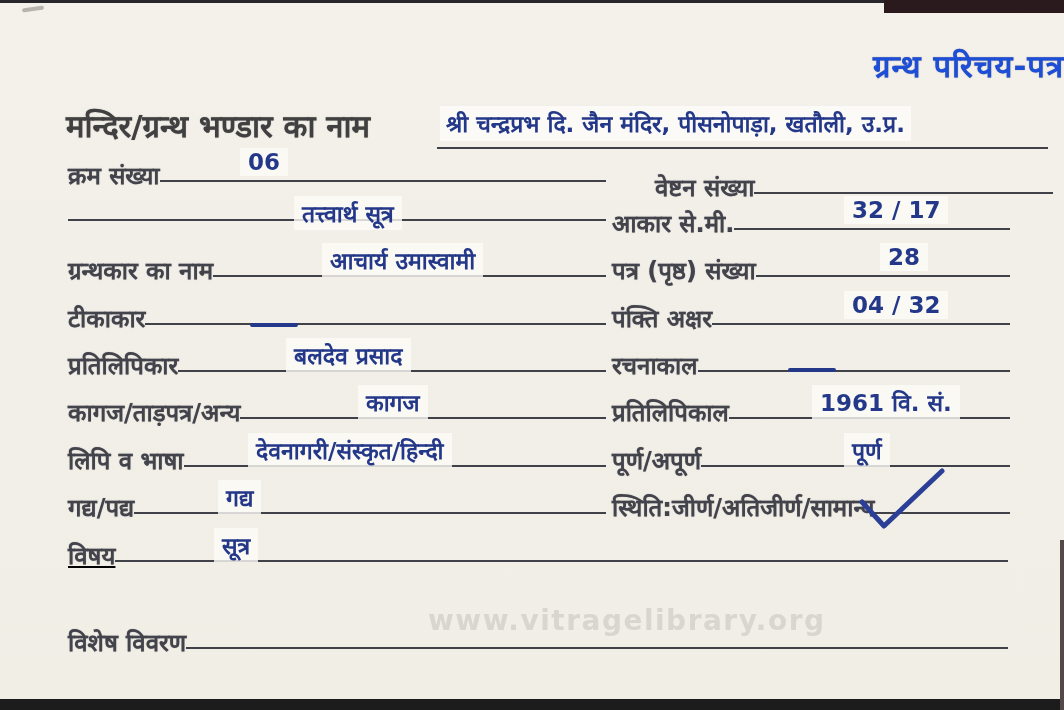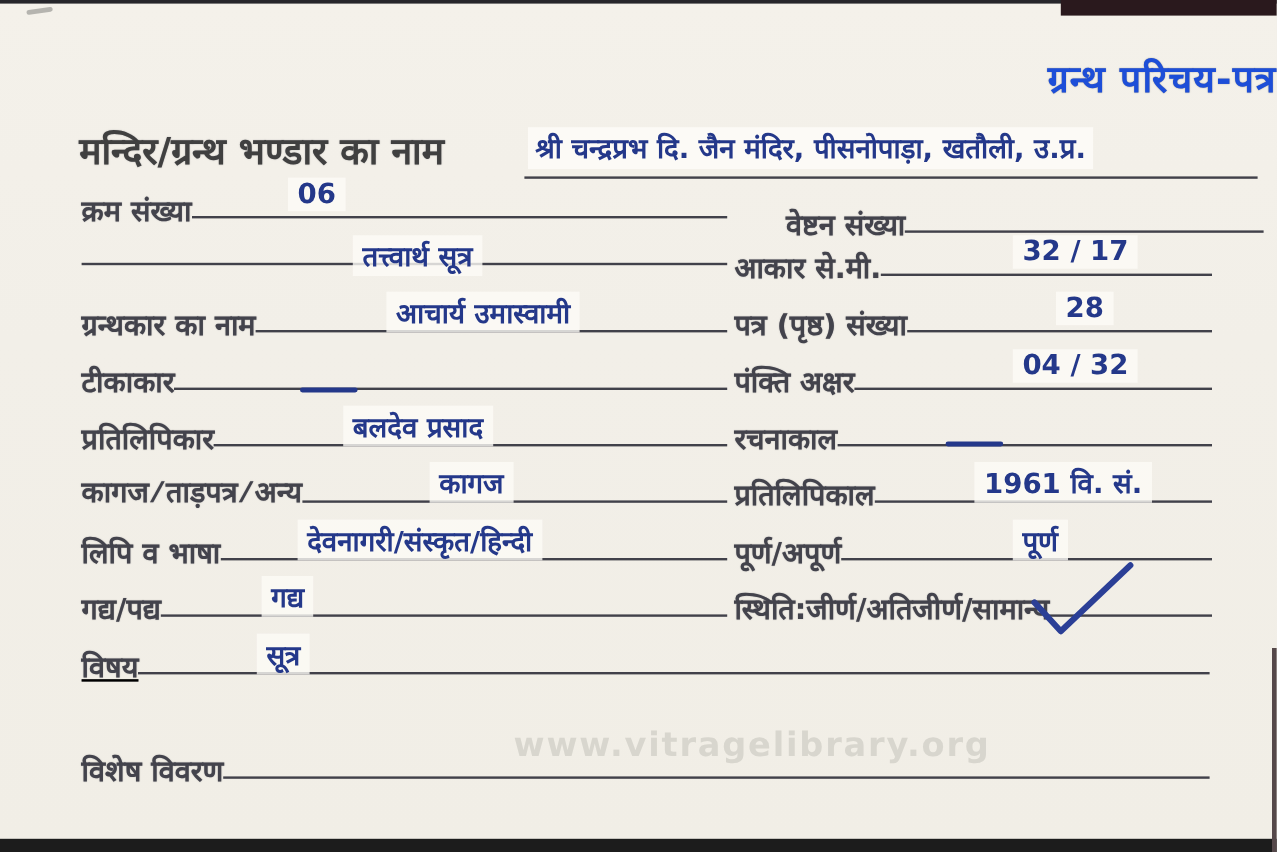--- a/index.html
+++ b/index.html
@@ -96,21 +96,21 @@
   <span class="rule"></span>
   <span class="dash-bar" style="left:182px;top:18px;"></span>
 </div>
 
 <div class="row" style="left:68px;top:352px;width:538px;">
   <span class="lbl">प्रतिलिपिकार</span>
   <span class="rule"></span>
   <span class="val" style="left:218px;">बलदेव प्रसाद</span>
 </div>
 
-<div class="row" style="left:68px;top:399px;width:538px;font-family:Liberation Mono, monospace;">
+<div class="row" style="left:68px;top:399px;width:538px;">
   <span class="lbl">कागज/ताड़पत्र/अन्य</span>
   <span class="rule"></span>
   <span class="val" style="left:290px;">कागज</span>
 </div>
 
 <div class="row" style="left:68px;top:447px;width:538px;">
   <span class="lbl">लिपि व भाषा</span>
   <span class="rule"></span>
   <span class="val" style="left:180px;">देवनागरी/संस्कृत/हिन्दी</span>
 </div>

